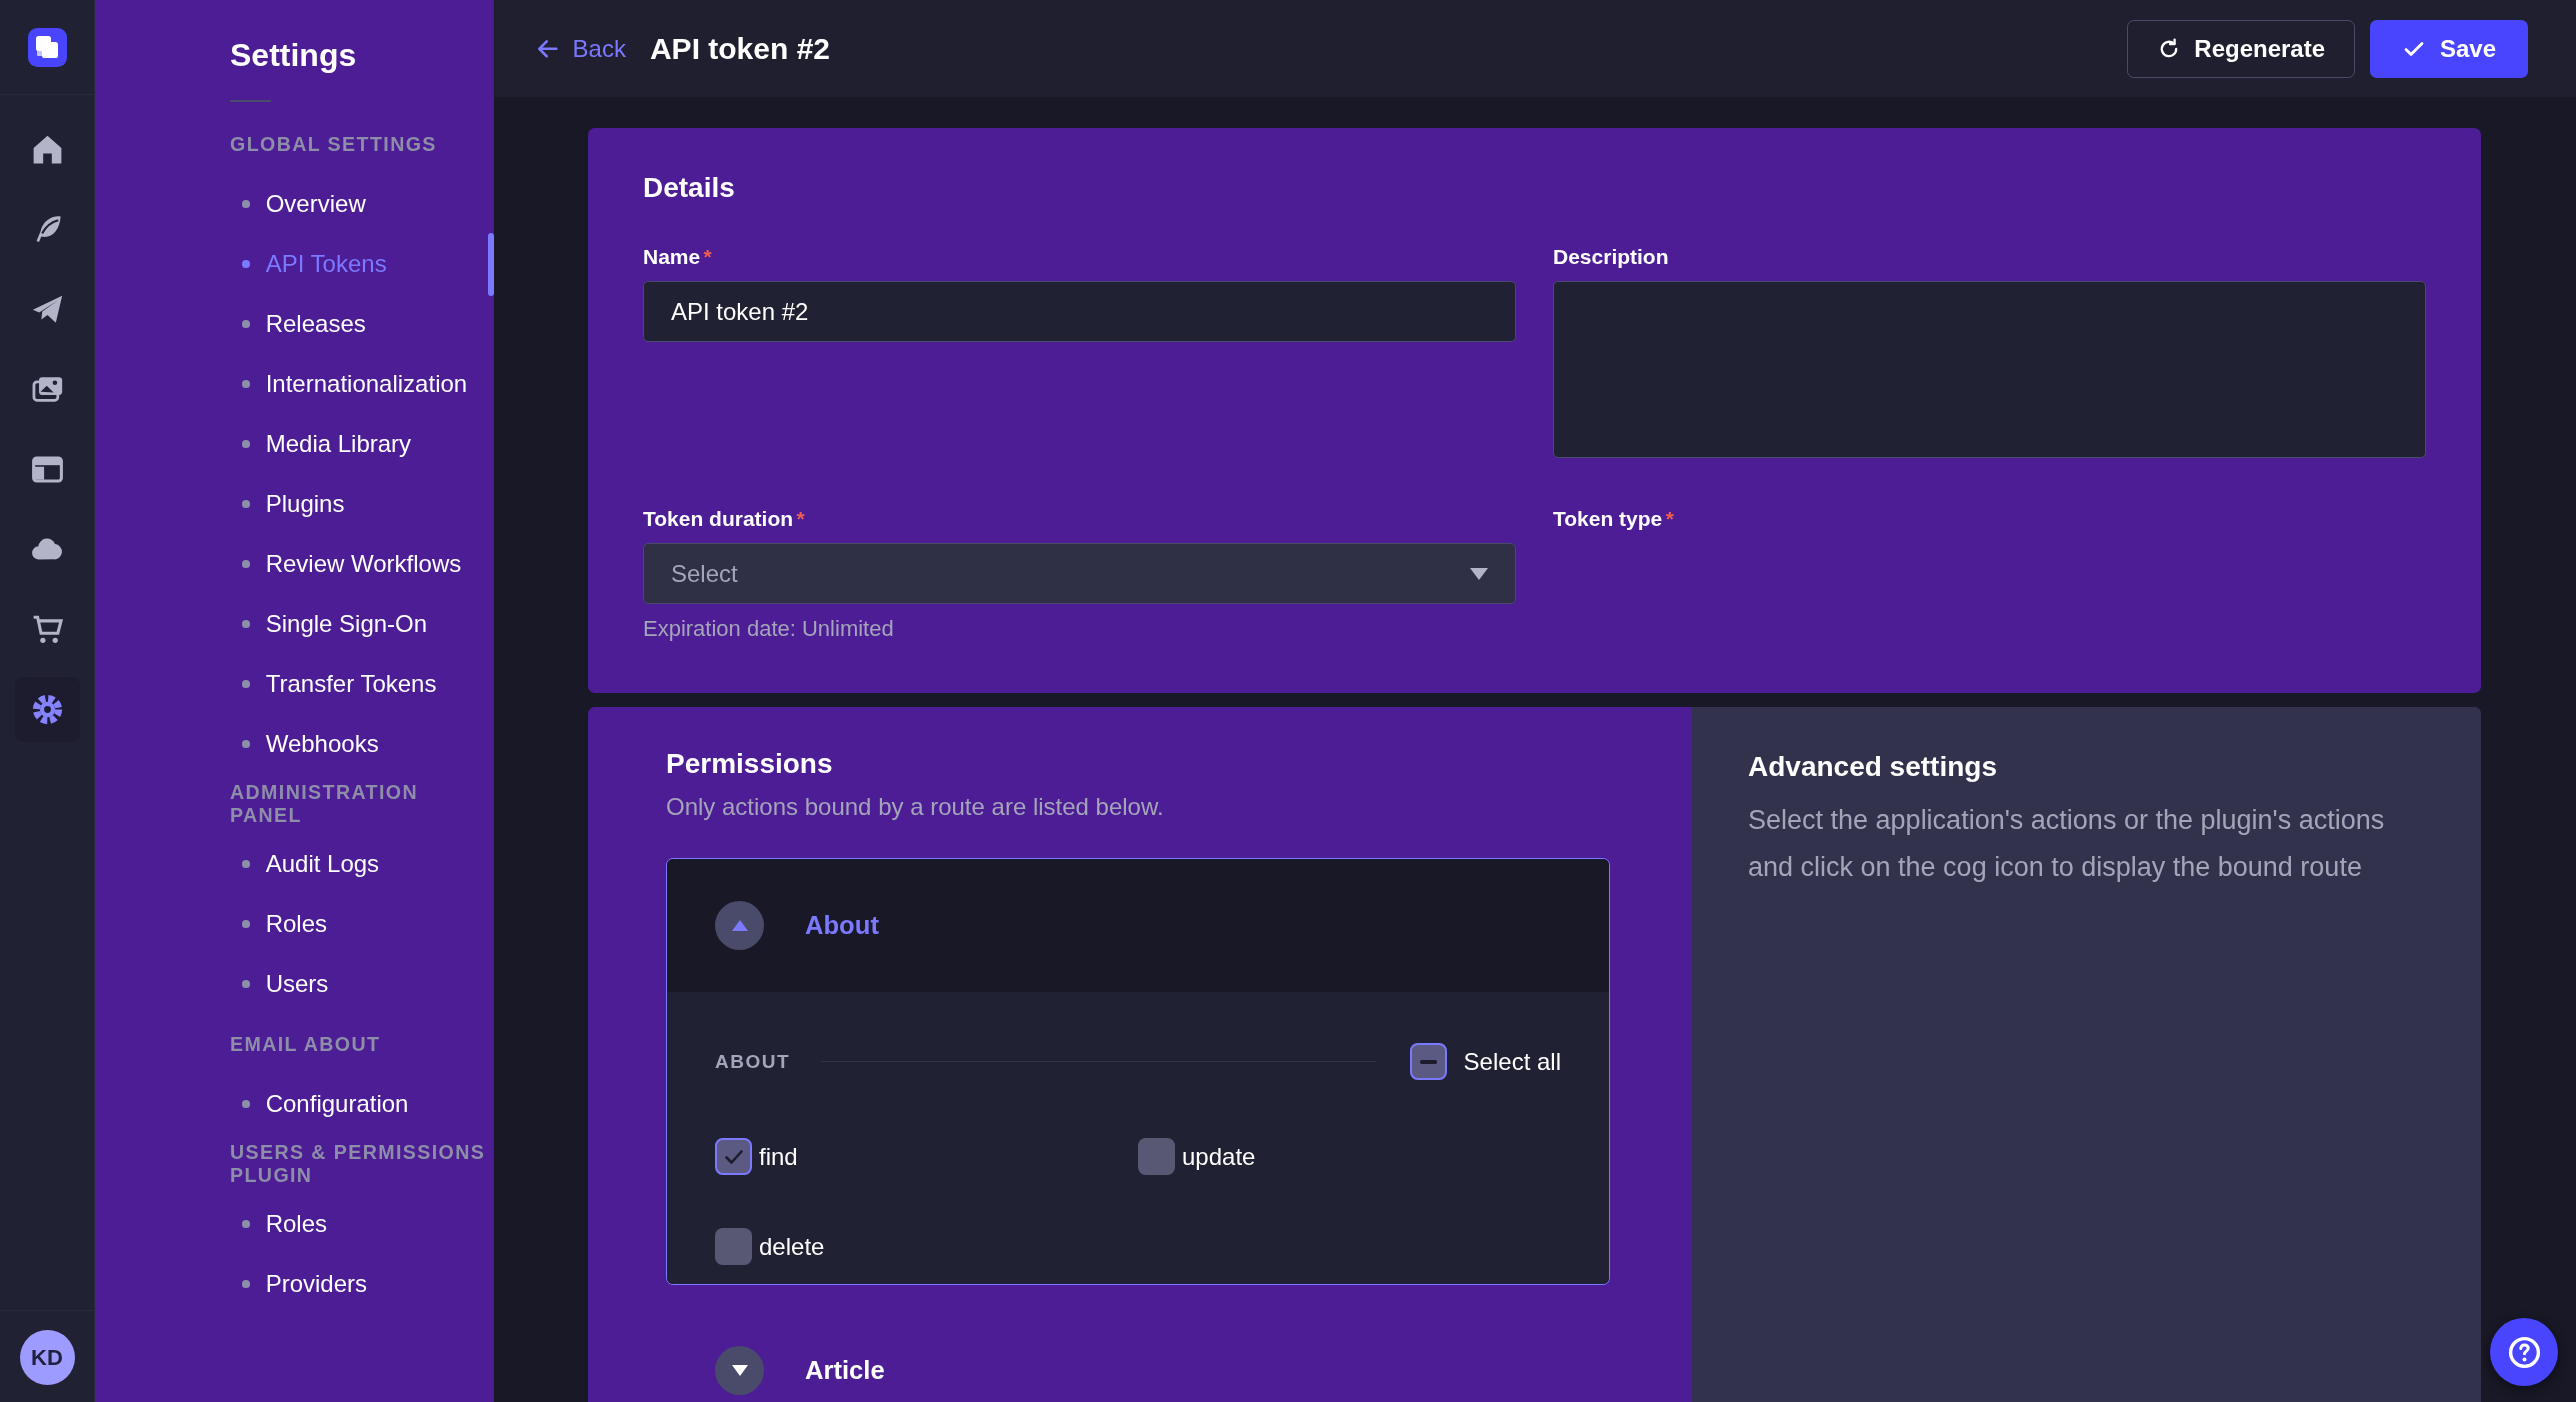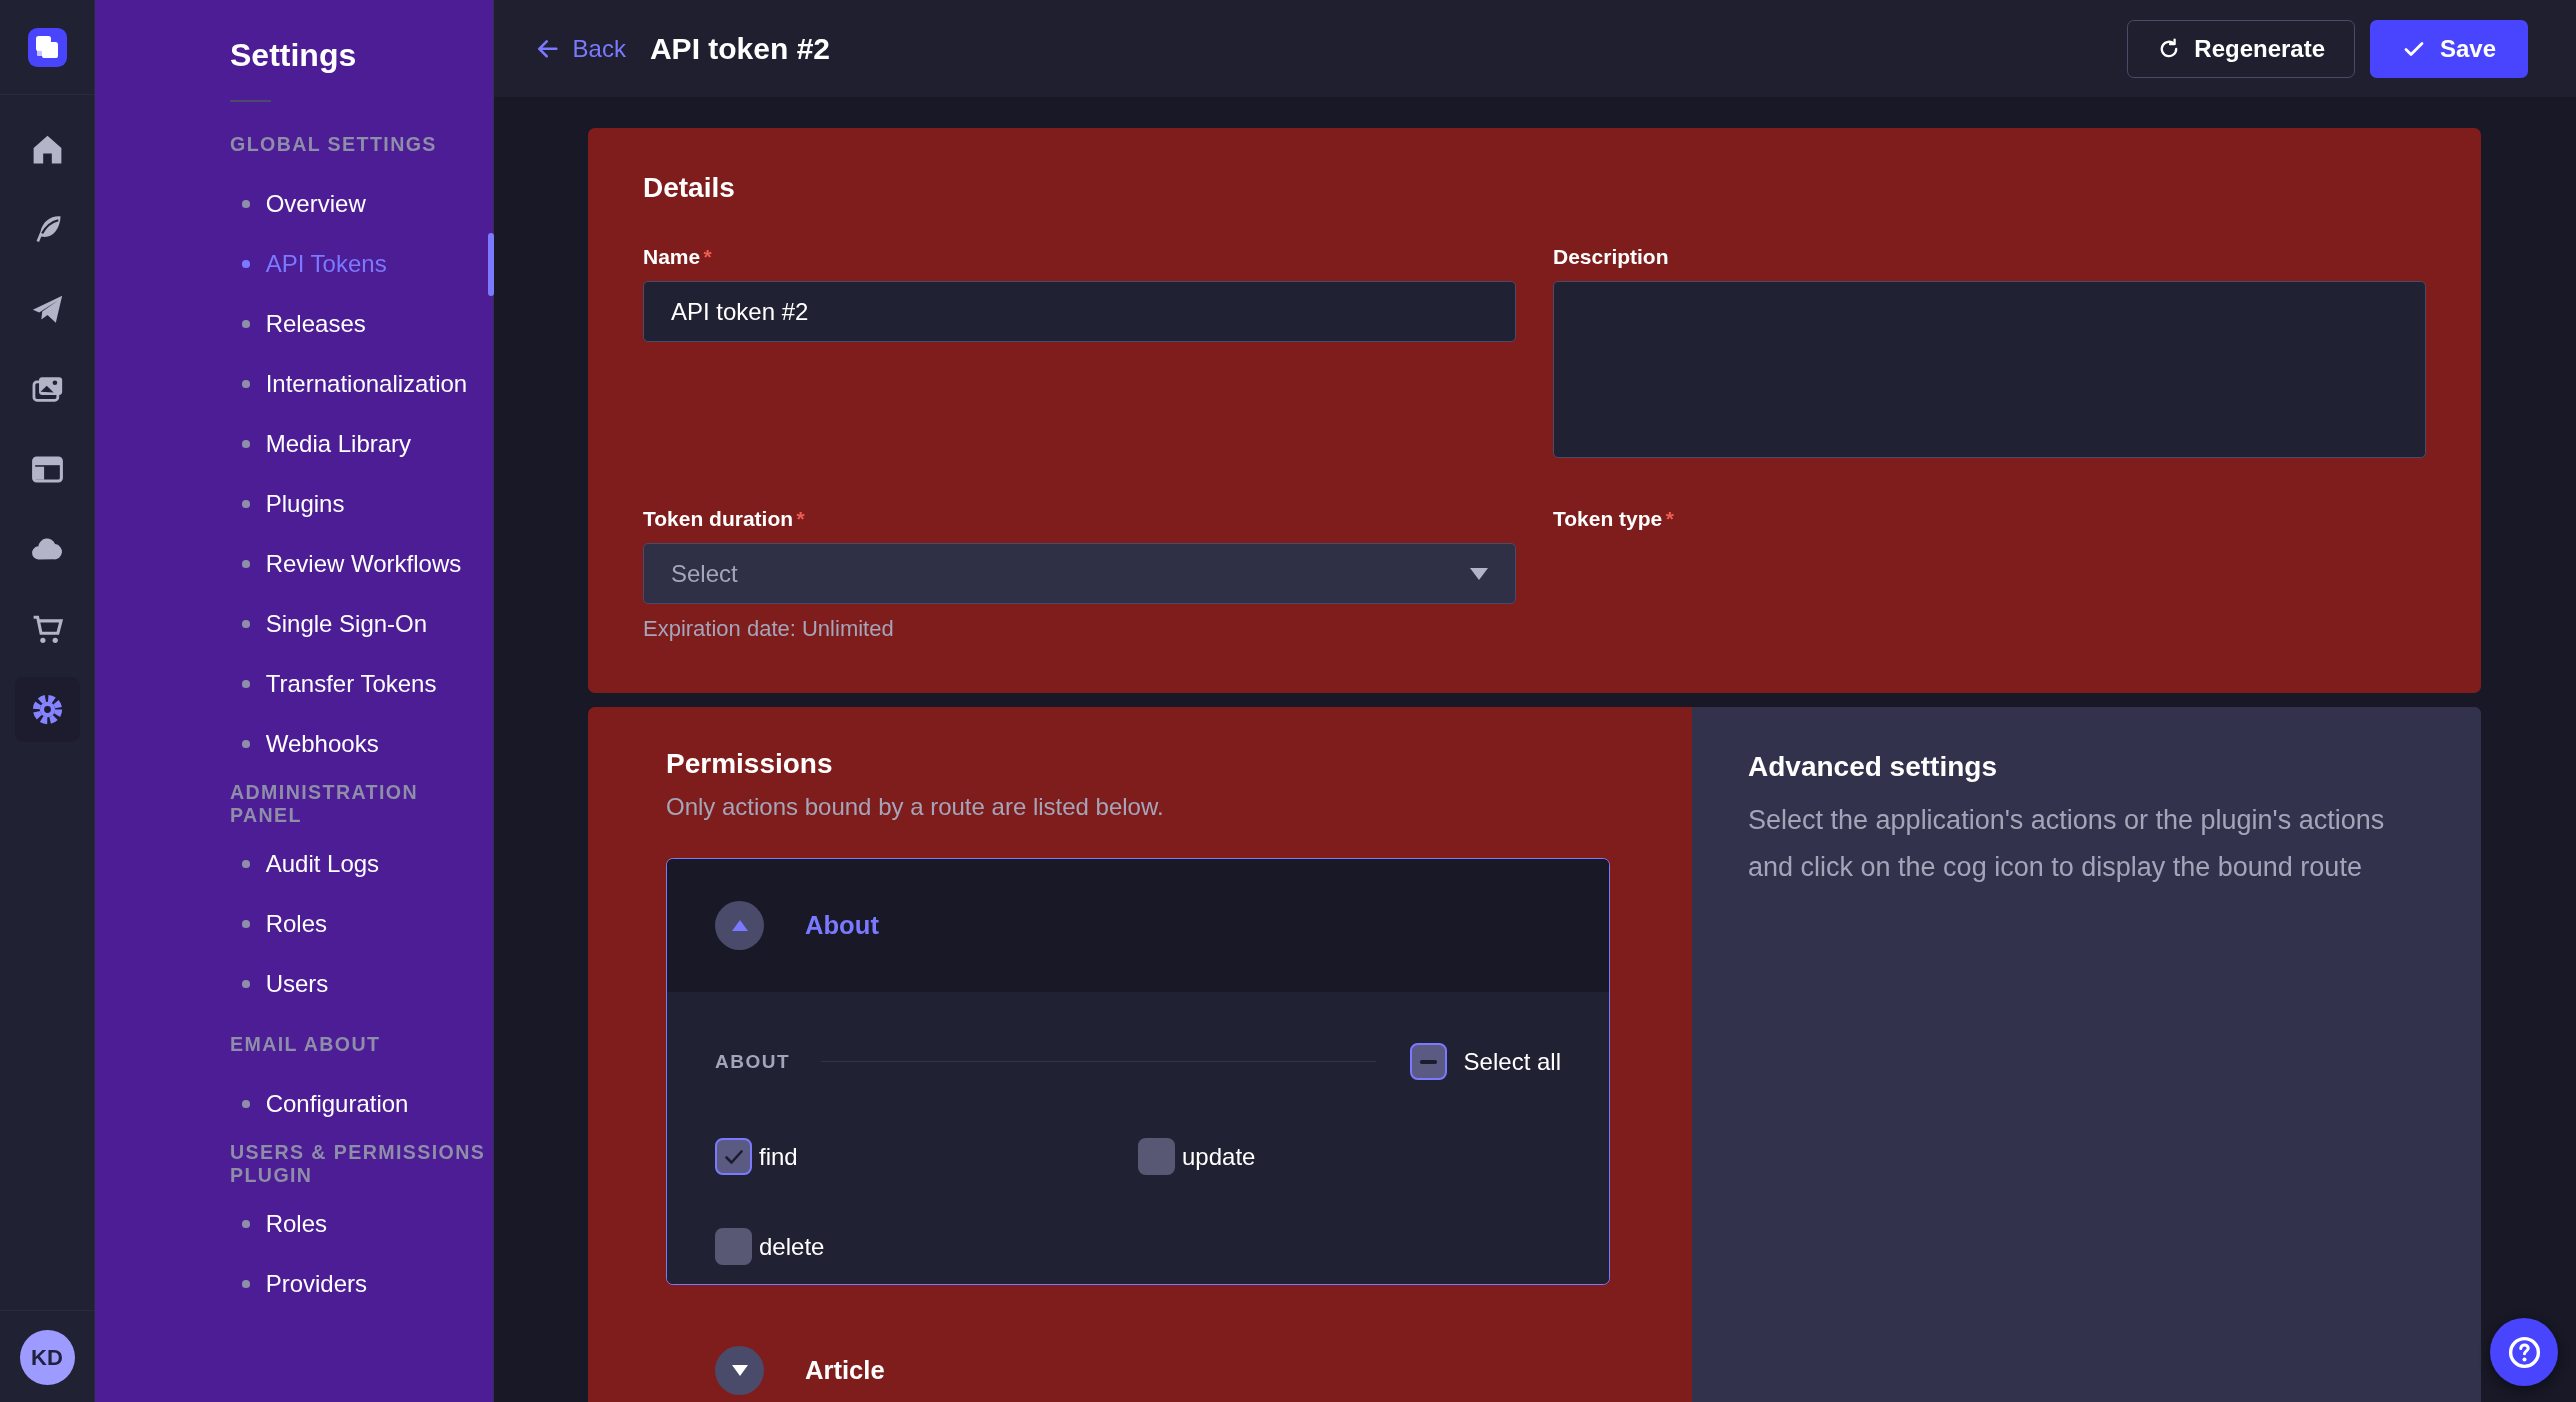--- a/index.html
+++ b/index.html
@@ -51,21 +51,21 @@
   .topbar-spacer { flex:1; }
   .btn { display:flex; align-items:center; justify-content:center; gap:13.6px; height:58px; border-radius:6.8px;
     font-size:24px; font-weight:600; cursor:pointer; border:none; font-family:inherit; }
   .btn svg { width:24px; height:24px; }
   .btn-outline { background:transparent; border:0.9px solid #4a4a6a; color:#fff; padding:0 29px; }
   .btn-primary { background:#4945ff; color:#fff; padding:0 32px; margin-left:15.3px; }
 
   .content { flex:1; padding:31px 95px 0 94px; overflow:hidden; }
 
   
-  .card { background:#7f1d1d; border-radius:6.8px; }
+  .card { background:#4c1d95; border-radius:6.8px; }
   .details-card { padding:44px 55px 51px; }
   .card-heading { color:#fff; font-size:28px; font-weight:600; }
   .form-grid { display:grid; grid-template-columns:1fr 1fr; column-gap:37px; margin-top:41px; }
   .field-label { color:#fff; font-size:21px; font-weight:600; margin-bottom:12px; display:flex; gap:3.4px; }
   .req { color:#ee5e52; font-size:21px; }
   .text-input { width:100%; height:61px; background:#212134; border:0.9px solid #4a4a6a; border-radius:5.1px;
     color:#fff; font-size:24px; padding:0 27px; font-family:inherit; outline:none; }
   .textarea { width:100%; height:177px; background:#212134; border:0.9px solid #4a4a6a; border-radius:5.1px;
     color:#fff; font-size:24px; padding:17px 27px; font-family:inherit; resize:none; outline:none; }
   .row2 { margin-top:46px; }

